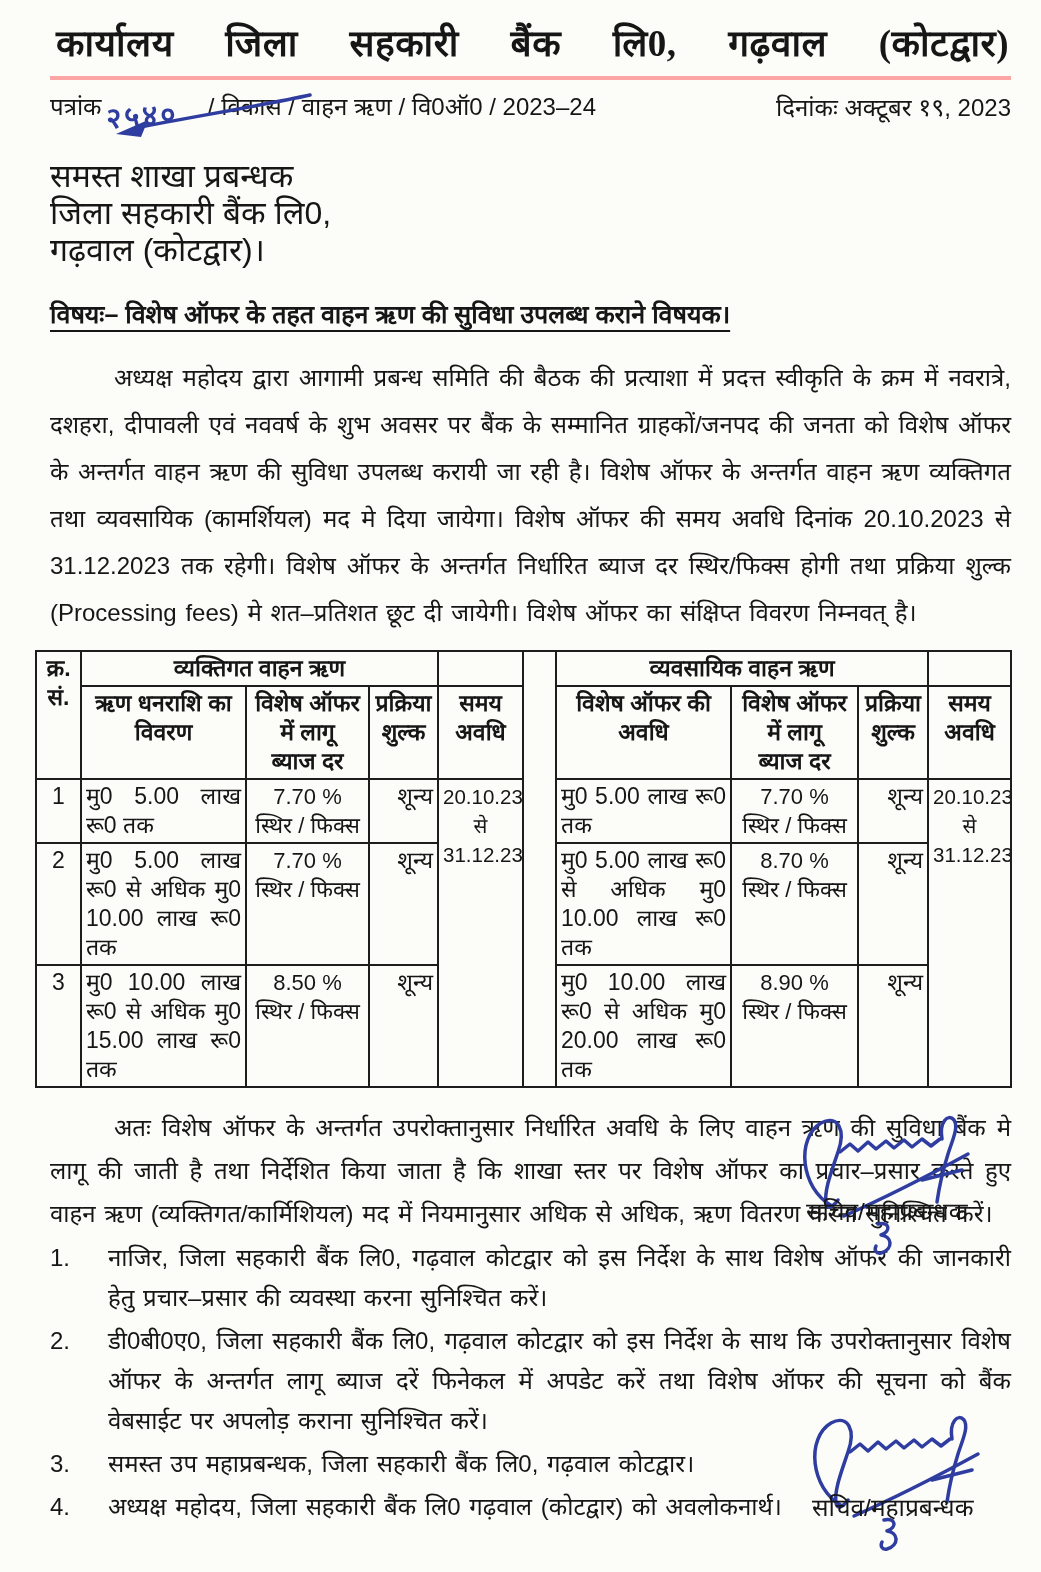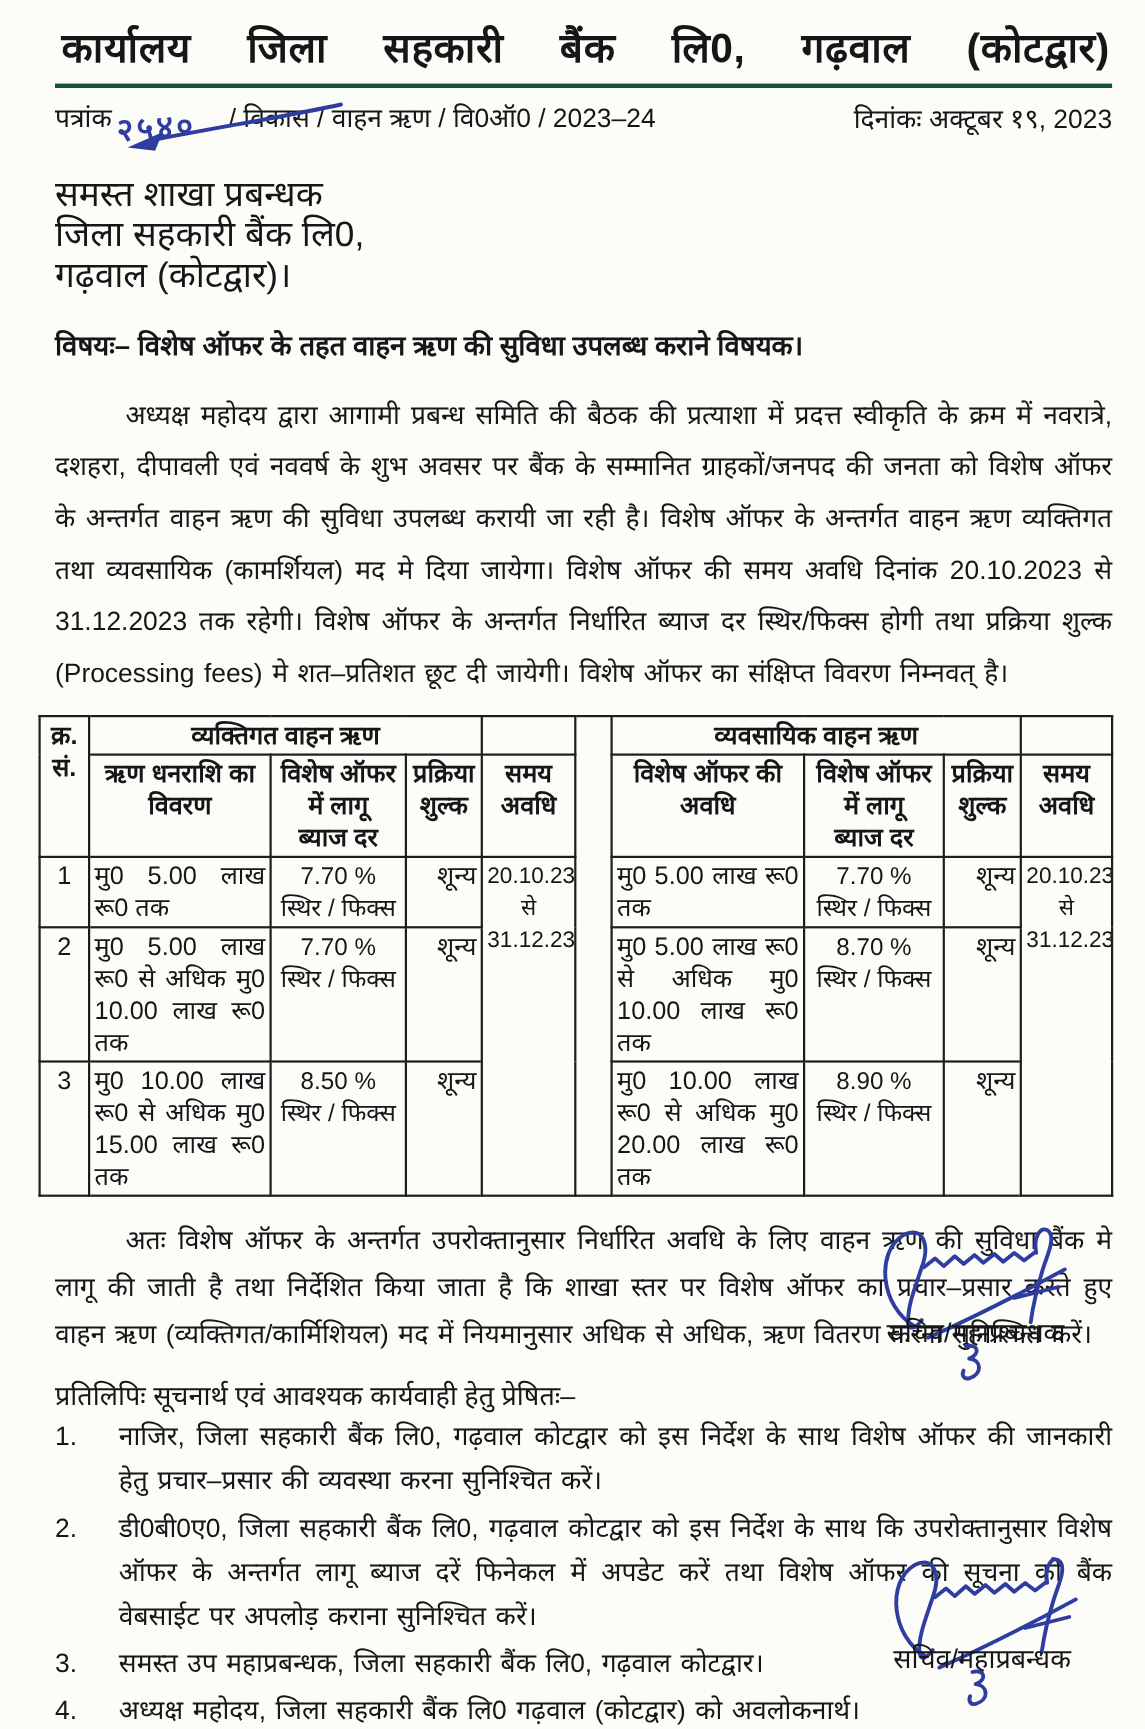--- a/index.html
+++ b/index.html
@@ -11,39 +11,40 @@
     box-sizing:border-box;
     padding:16px 30px 0 50px;
     color:#161616;
     font-family:"Liberation Sans","DejaVu Sans",sans-serif;
     overflow:hidden;
   }
   .title {
     font-size:37px; font-weight:700;
     text-align:justify; text-align-last:justify;
     letter-spacing:0.5px;
-    border-bottom:4px solid #14532d;
+    border-bottom:4px solid #fca5a5;
     padding:0 2px 9px 6px;
+    font-family:Liberation Serif, serif;
   }
   .refline {
     display:flex; justify-content:space-between; align-items:flex-start;
     font-size:24px; margin-top:9px;
   }
   .ref-left { display:flex; align-items:flex-start; }
   .hw { color:#2e3d9f; }
   .hw-num {
     display:inline-block; font-size:29px; font-weight:600;
     letter-spacing:3px; transform:rotate(-4deg);
     margin:6px 30px 0 4px;
   }
   .hw-day { font-size:25px; }
   .arrow-wrap { position:absolute; left:100px; top:88px; width:220px; height:50px; pointer-events:none; }
   .addr { margin-top:24px; font-size:32px; line-height:37px; }
   .subject { margin-top:27px; font-size:25px; font-weight:600; }
-  .subject .ul { text-decoration-thickness:2px; text-underline-offset:7px; }
+  .subject .ul { text-decoration:underline; text-decoration-thickness:2px; text-underline-offset:7px; }
   .para {
     margin-top:24px; font-size:24px; line-height:47px;
     text-align:justify; text-indent:64px; word-spacing:2px;
   }
   .close-para { margin-top:18px; font-size:24px; line-height:43px; text-align:justify; text-indent:64px; word-spacing:2px; }
 
   table.loan {
     border-collapse:collapse; table-layout:fixed;
     width:975px; margin:14px 0 0 -15px;
     font-size:23px;
@@ -199,21 +200,20 @@
       <td class="amt">मु0 10.00 लाख रू0 से अधिक मु0 20.00 लाख रू0 तक</td>
       <td class="c rate preline">8.90 %
 स्थिर / फिक्स</td>
       <td class="c fee">शून्य</td>
     </tr>
   </tbody>
     </table>
 
   <div class="close-para">अतः विशेष ऑफर के अन्तर्गत उपरोक्तानुसार निर्धारित अवधि के लिए वाहन ऋण की सुविधा बैंक मे लागू की जाती है तथा निर्देशित किया जाता है कि शाखा स्तर पर विशेष ऑफर का प्रचार–प्रसार करते हुए वाहन ऋण (व्यक्तिगत/कार्मिशियल) मद में नियमानुसार अधिक से अधिक, ऋण वितरण करना सुनिश्चित करें।</div>
 
-  <div class="copy-head">प्रतिलिपिः सूचनार्थ एवं आवश्यक कार्यवाही हेतु प्रेषितः–</div>
 
   <div class="copy-item">
     <div class="copy-num">1.</div>
     <div class="copy-text">नाजिर, जिला सहकारी बैंक लि0, गढ़वाल कोटद्वार को इस निर्देश के साथ विशेष ऑफर की जानकारी हेतु प्रचार–प्रसार की व्यवस्था करना सुनिश्चित करें।</div>
   </div>
   <div class="copy-item">
     <div class="copy-num">2.</div>
     <div class="copy-text">डी0बी0ए0, जिला सहकारी बैंक लि0, गढ़वाल कोटद्वार को इस निर्देश के साथ कि उपरोक्तानुसार विशेष ऑफर के अन्तर्गत लागू ब्याज दरें फिनेकल में अपडेट करें तथा विशेष ऑफर की सूचना को बैंक वेबसाईट पर अपलोड़ कराना सुनिश्चित करें।</div>
   </div>
   <div class="copy-item">

